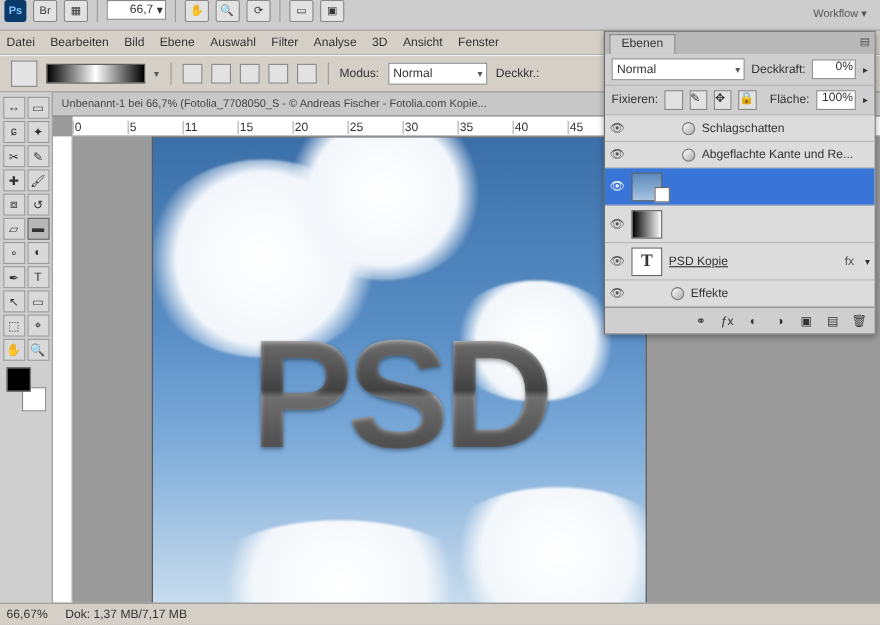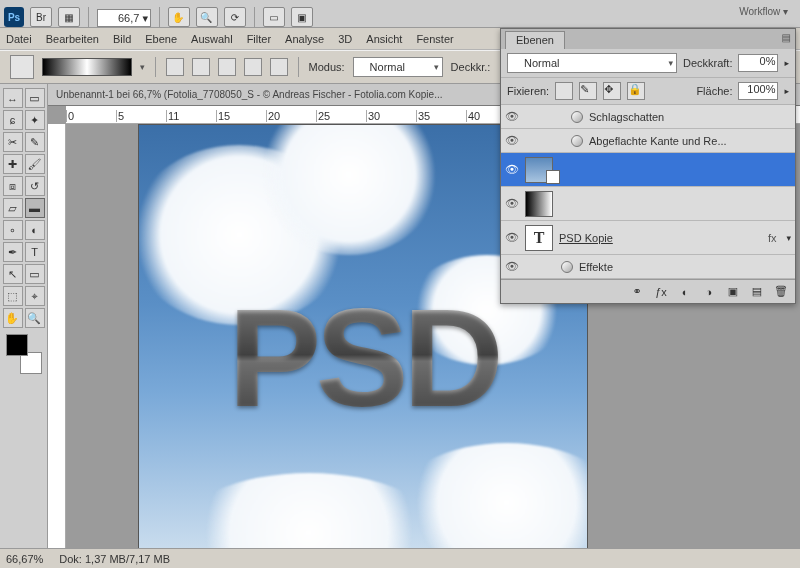--- a/index.html
+++ b/index.html
@@ -1,28 +1,28 @@
 <!DOCTYPE html>
 <html><head>
 <meta charset="utf-8">
 <style>
   *{box-sizing:border-box;margin:0;padding:0;font-family:Tahoma,Arial,sans-serif;font-size:11px;color:#333}
   body{background:#d4d0c8;width:800px;height:568px;overflow:hidden;position:relative}
-  .topbar{height:28px;background:#cdcdcd;border-bottom:1px solid #9a9a9a;display:flex;align-items:flex-end;padding:0 4px;gap:6px}
+  .topbar{height:28px;background:#cdcdcd;border-bottom:1px solid #9a9a9a;display:flex;align-items:flex-start;padding:0 4px;gap:6px}
   .ps-icon{width:20px;height:20px;background:#0a3c6b;border-radius:3px;display:flex;align-items:center;justify-content:center;color:#7ec4ff;font-weight:bold;font-size:10px}
   .br-icon,.icon-btn{width:22px;height:20px;background:#e2e2e2;border:1px solid #888;border-radius:2px;display:flex;align-items:center;justify-content:center;font-size:10px}
   .sep{width:1px;height:20px;background:#999;margin:0 2px}
   .zoom-field{width:54px;height:18px;background:#fff;border:1px solid #888;display:flex;align-items:center;padding:0 20px}
   .menubar{height:22px;background:#d4d0c8;display:flex;align-items:center;padding:0 6px;gap:14px;border-bottom:1px solid #b4b4b4}
   .menubar span{cursor:default}
   .options{height:34px;background:#d4d0c8;border-top:1px solid #f0f0f0;border-bottom:1px solid #9a9a9a;display:flex;align-items:center;padding:0 10px;gap:8px}
   .tool-preset{width:24px;height:24px;background:#e4e4e4;border:1px solid #888}
   .grad-prev{width:90px;height:18px;background:linear-gradient(90deg,#000,#fff,#000);border:1px solid #555}
   .tiny-btn{width:18px;height:18px;background:#e2e2e2;border:1px solid #888}
-  .dropdown{min-width:90px;height:20px;background:#fff;border:1px solid #888;display:flex;align-items:center;padding:0 16px;position:relative}
+  .dropdown{min-width:90px;height:20px;background:#fff;border:1px solid #888;display:flex;align-items:center;padding:0 4px;position:relative}
   .dropdown::after{content:"▾";position:absolute;right:3px;font-size:9px;color:#555}
   .label{color:#333}
   .workspace{display:flex;height:calc(100% - 28px - 22px - 34px - 20px)}
   .toolbox{width:48px;background:#cfcfcf;border-right:1px solid #9a9a9a;padding:4px 2px;display:flex;flex-direction:column;align-items:center}
   .tool-grid{display:grid;grid-template-columns:20px 20px;gap:2px}
   .tool{width:20px;height:20px;background:#d9d9d9;border:1px solid #999;display:flex;align-items:center;justify-content:center;font-size:11px}
   .tool.sel{background:#b8b8b8;border-color:#666}
   .fgbg{position:relative;width:40px;height:40px;margin-top:6px}
   .fg,.bg{position:absolute;width:22px;height:22px;border:1px solid #888}
   .fg{top:0;left:2px;background:#000;z-index:2}
@@ -31,21 +31,21 @@
   .doc-tab{height:22px;background:#c8c8c8;border-bottom:1px solid #7a7a7a;display:flex;align-items:center;padding:0 8px;font-size:10px;color:#444}
   .ruler-h{height:18px;background:#fff;border-bottom:1px solid #aaa;margin-left:18px;font-size:8px;display:flex;align-items:flex-end;padding-bottom:1px}
   .ruler-h span{display:inline-block;width:50px;border-left:1px solid #aaa;padding-left:1px}
   .ruler-v{position:absolute;left:0;top:40px;width:18px;bottom:0;background:#fff;border-right:1px solid #aaa}
   .canvas{position:absolute;left:18px;top:40px;right:0;bottom:0;background:#9b9b9b;overflow:hidden}
   .img{position:absolute;left:72px;top:0;width:450px;height:450px;background:linear-gradient(180deg,#3b6fa8 0%,#5a8fc6 40%,#7aa9d8 60%,#d5e4f1 100%);overflow:hidden;border:1px solid #555}
   .cloud{position:absolute;background:radial-gradient(circle,#fff 0%,#f3f7fb 55%,rgba(255,255,255,0) 72%);border-radius:50%;filter:blur(1px)}
   .psd-text{position:absolute;left:50%;top:52%;transform:translate(-50%,-50%);font-family:Arial,sans-serif;font-weight:bold;font-size:140px;letter-spacing:-6px;background:linear-gradient(180deg,#e9e9e9,#6c6c6c 48%,#b8b8b8 52%,#5a5a5a);-webkit-background-clip:text;background-clip:text;color:transparent;text-shadow:0 2px 4px rgba(0,0,0,.4)}
   .status{position:absolute;bottom:0;left:0;right:0;height:20px;background:#d4d0c8;border-top:1px solid #9a9a9a;display:flex;align-items:center;font-size:10px;padding:0 6px;gap:16px}
   
-  .panel{position:absolute;right:4px;top:28px;width:296px;background:#cfcfcf;border:1px solid #6b6b6b;box-shadow:0 2px 6px rgba(0,0,0,.35);z-index:50}
+  .panel{position:absolute;right:4px;top:28px;width:247px;background:#cfcfcf;border:1px solid #6b6b6b;box-shadow:0 2px 6px rgba(0,0,0,.35);z-index:50}
   .panel-tabrow{height:20px;background:#b8b8b8;display:flex;align-items:flex-end}
   .panel-tab{background:#cfcfcf;border:1px solid #888;border-bottom:none;height:18px;padding:2px 10px 0;margin-left:4px;font-size:11px}
   .panel-menu{position:absolute;right:4px;top:3px;font-size:10px;color:#555}
   .panel-row{display:flex;align-items:center;padding:4px 6px;gap:6px;border-bottom:1px solid #b3b3b3}
   .panel-row .dropdown{flex:1}
   .small-num{width:40px;height:18px;background:#fff;border:1px solid #888;padding:0 2px;text-align:right}
   .layers{background:#dcdcdc}
   .layer{display:flex;align-items:center;height:24px;border-bottom:1px solid #b8b8b8;padding:0 4px;gap:6px}
   .layer.big{height:34px}
   .eye{width:14px;height:14px;display:flex;align-items:center;justify-content:center;font-size:11px;color:#555}

